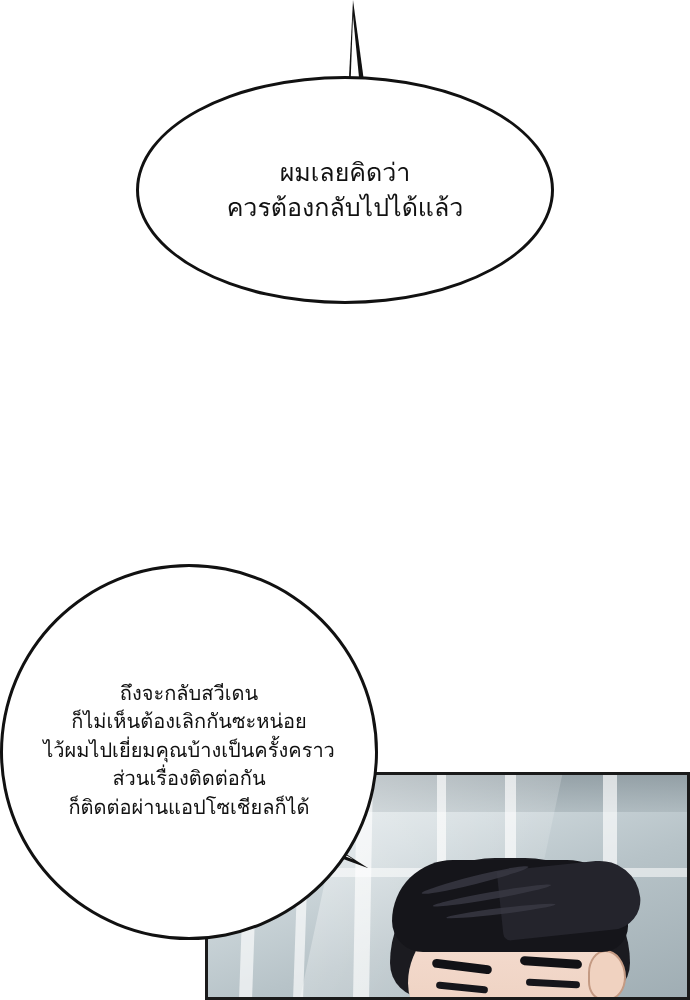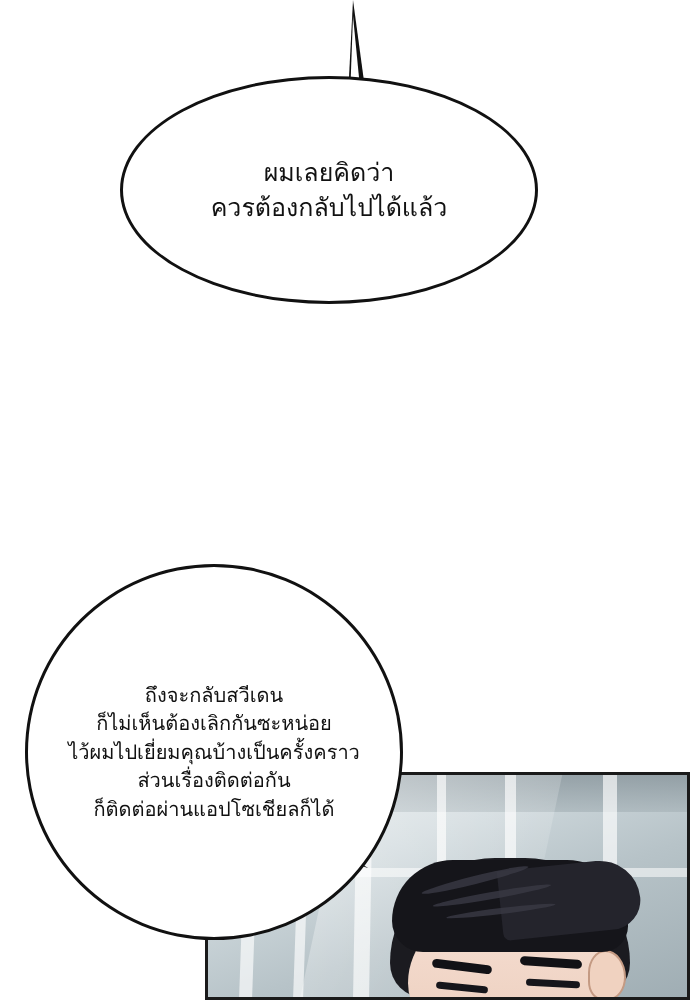--- a/index.html
+++ b/index.html
@@ -137,21 +137,21 @@
     text-align: center;
   }
   .bubble-text {
     color: #111111;
     line-height: 1.42;
     white-space: pre-line;
     padding: 0 14px;
   }
 
   #bubble-1 {
-    left: 120px; top: 76px;
+    left: 136px; top: 76px;
     width: 418px; height: 228px;
     border-radius: 50% / 50%;
   }
   #bubble-1 .bubble-text { font-size: 25px; }
 
   
   .tail-1 {
     position: absolute;
     left: 348px; top: 0px;
     width: 0; height: 0;
@@ -162,23 +162,24 @@
   .tail-1-inner {
     position: absolute;
     left: 350px; top: 16px;
     width: 0; height: 0;
     border-left: 3px solid transparent;
     border-right: 8px solid transparent;
     border-bottom: 82px solid #ffffff;
   }
 
   #bubble-2 {
-    left: 25px; top: 564px;
+    left: 0; top: 564px;
     width: 378px; height: 376px;
     border-radius: 50% / 50%;
+    font-family: Liberation Mono, monospace;
   }
   #bubble-2 .bubble-text { font-size: 20px; }
 
   
   .tail-2 {
     position: absolute;
     left: 282px; top: 836px;
     width: 0; height: 0;
     border-top: 14px solid transparent;
     border-bottom: 6px solid transparent;

